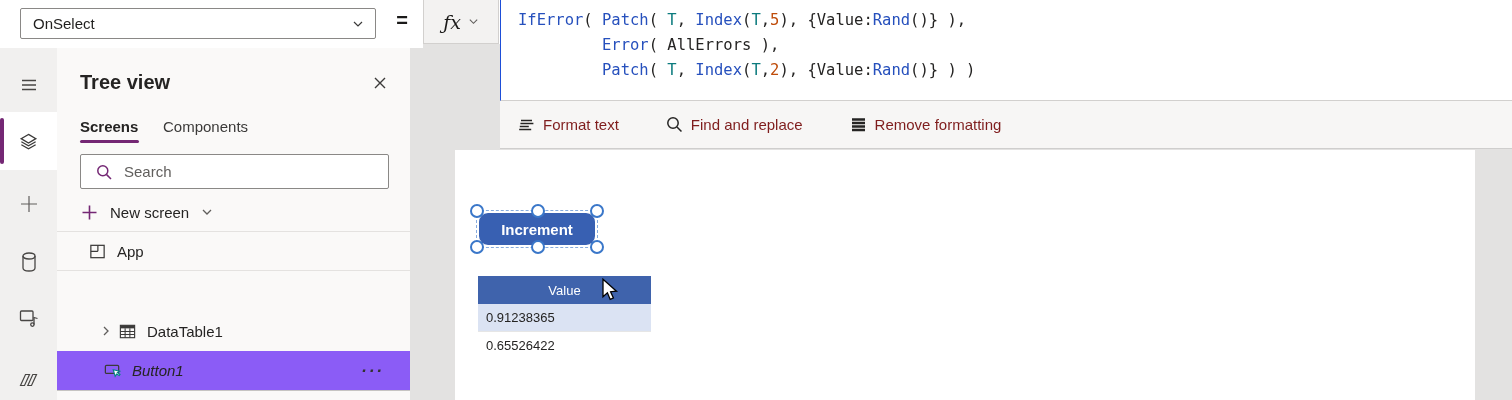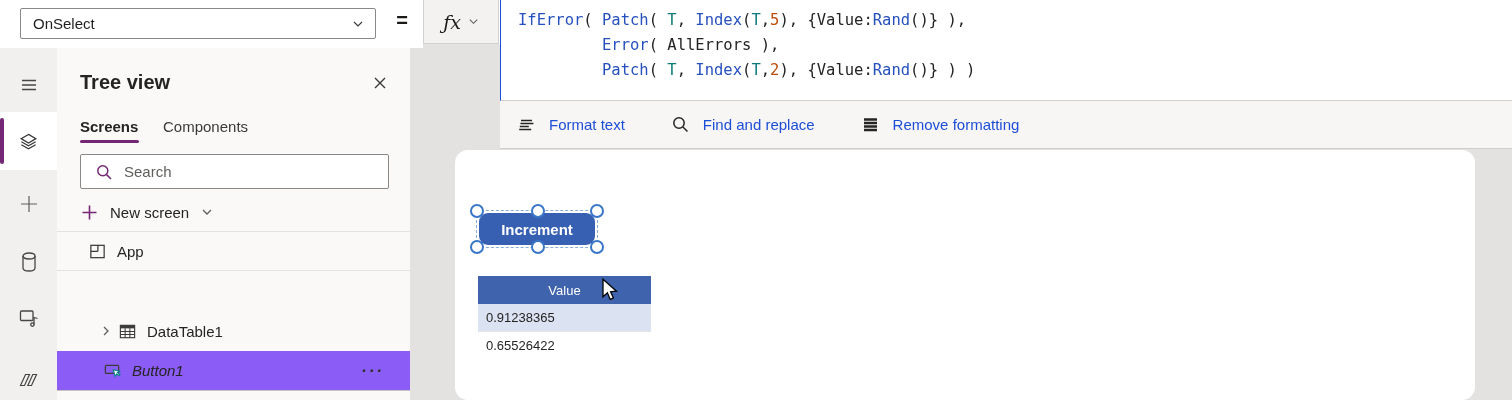--- a/index.html
+++ b/index.html
@@ -28,21 +28,21 @@
   #formula-code{padding:8px 0 0 17px;font-family:"DejaVu Sans Mono",monospace;font-size:15.5px;line-height:25px;}
   .code-line{white-space:pre;}
   .tok-fn{color:var(--fn);}
   .tok-var{color:var(--tvar);}
   .tok-num{color:var(--num);}
   .tok-pl{color:#252423;}
 
   
   #formula-toolbar{position:absolute;left:500px;top:101px;width:1012px;height:48px;box-sizing:border-box;background:#f7f6f5;
     border-bottom:1px solid #cfcecd;display:flex;align-items:center;padding-left:17px;gap:46px;z-index:3;}
-  .tb-item{display:flex;align-items:center;gap:13px;font-size:15px;color:#1d4ed8;cursor:pointer;}
+  .tb-item{display:flex;align-items:center;gap:7px;font-size:15px;color:#7f1d1d;cursor:pointer;}
 
   
   #rail{position:absolute;left:0;top:48px;width:57px;height:352px;background:#f1f0ef;z-index:3;}
   .rail-btn{position:absolute;left:0;width:57px;height:44px;display:flex;align-items:center;justify-content:center;cursor:pointer;}
   #rail-selected-bg{position:absolute;left:0;top:64px;width:57px;height:58px;background:#ffffff;}
   #rail-selected-bar{position:absolute;left:0;top:70px;width:4px;height:46px;background:var(--accent);border-radius:2px;}
 
   
   #tree-panel{position:absolute;left:57px;top:48px;width:353px;height:352px;background:#faf9f8;z-index:3;}
   #panel-title{position:absolute;left:23px;top:23px;font-size:20px;font-weight:600;color:#252423;}
@@ -62,21 +62,21 @@
   .tree-row .label{font-size:15px;color:#252423;margin-left:10px;}
   #row-app{top:183px;border-top:1px solid #e4e2e0;border-bottom:1px solid #e4e2e0;padding-left:31px;}
   #row-screen1{top:223px;padding-left:8px;}
   #row-datatable1{top:263px;padding-left:43px;}
   #row-button1{top:303px;padding-left:46px;background:#8b5cf6;border-bottom:1px solid #c6c4c2;font-style:italic;}
   #row-screen1 .t-icon{margin-left:11px;}
   #row-datatable1 .t-icon{margin-left:6px;}
   .more-dots{margin-left:auto;margin-right:26px;font-size:17px;letter-spacing:2px;color:#323130;font-weight:700;}
 
   
-  #canvas{position:absolute;left:455px;top:150px;width:1020px;height:250px;background:#ffffff;z-index:2;border-radius:13px;}
+  #canvas{position:absolute;left:455px;top:150px;width:1020px;height:250px;background:#ffffff;z-index:2;}
   #inc-wrap{position:absolute;left:21px;top:60px;width:122px;height:38px;box-sizing:border-box;
     border:1px dashed #86abdd;}
   #inc-btn{position:absolute;left:2px;top:2px;right:2px;bottom:2px;background:var(--btnblue);border-radius:9px;
     color:#fff;font-size:15px;font-weight:600;display:flex;align-items:center;justify-content:center;cursor:pointer;}
   .handle{position:absolute;width:10px;height:10px;border-radius:50%;background:#fff;border:2px solid #3a77c9;z-index:5;}
   .h-tl{left:-7px;top:-7px;} .h-tc{left:54px;top:-7px;} .h-tr{right:-7px;top:-7px;}
   .h-bl{left:-7px;bottom:-7px;} .h-bc{left:54px;bottom:-7px;} .h-br{right:-7px;bottom:-7px;}
   #dt{position:absolute;left:23px;top:126px;width:173px;}
   #dt-header{height:28px;background:var(--hdrblue);color:#fff;font-size:13px;font-weight:400;
     display:flex;align-items:center;justify-content:center;cursor:pointer;}

